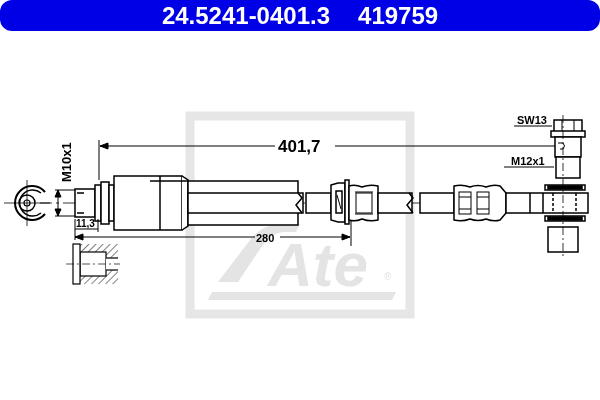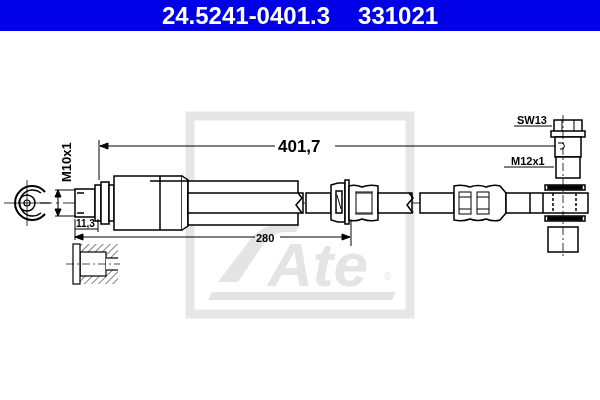--- a/index.html
+++ b/index.html
@@ -1,32 +1,32 @@
 <!DOCTYPE html>
 <html><head>
   <meta charset="utf-8">
   <style>
     html, body { margin: 0; padding: 0; background: #ffffff; }
     body { width: 600px; height: 400px; position: relative; overflow: hidden; font-family: "Liberation Sans", sans-serif; }
     .header {
       position: absolute; left: 0; top: 0; width: 600px; height: 31px;
       background: #0000e6; color: #ffffff;
       display: flex; justify-content: center; align-items: center;
-      font-weight: bold; font-size: 24px; letter-spacing: 0px;
+      font-weight: bold; font-size: 24px; letter-spacing: 0px; border-radius: 12px;
     }
     .header span { margin: 0 14px; }
     svg.drawing { position: absolute; left: 0; top: 0; }
     .dimtxt { font-family: "Liberation Sans", sans-serif; font-weight: bold; fill: #000; }
   </style>
 </head>
 <body>
 
 <div class="header">
   <span>24.5241-0401.3</span>
-  <span>331021</span>
+  <span>419759</span>
 </div>
 
 <svg class="drawing" width="600" height="400" viewBox="0 0 600 400" xmlns="http://www.w3.org/2000/svg">
   <defs>
     <pattern id="hatch" width="5" height="5" patternUnits="userSpaceOnUse" patternTransform="rotate(45)">
       <line x1="0" y1="0" x2="0" y2="5" stroke="#000" stroke-width="1"></line>
     </pattern>
   </defs>
 
   <g>

